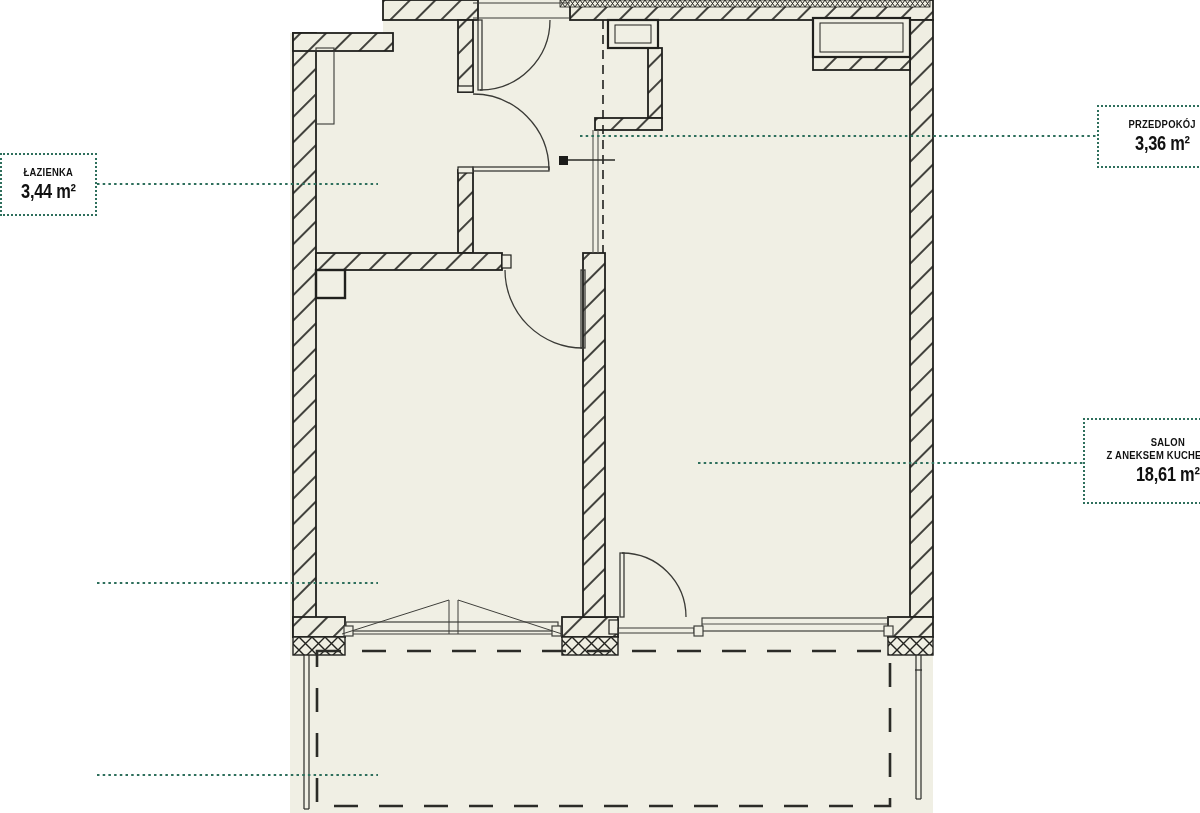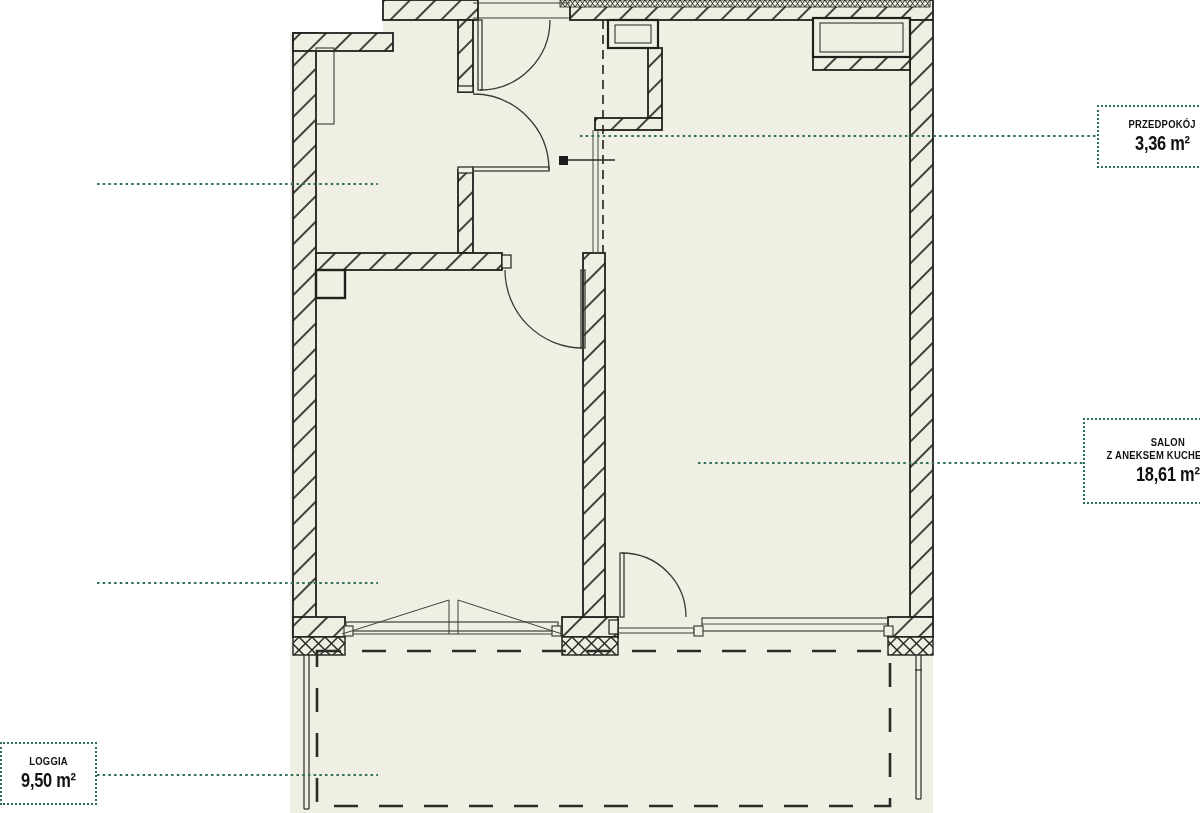--- a/index.html
+++ b/index.html
@@ -164,31 +164,31 @@
 
     <g stroke="var(--leader)" stroke-width="2" stroke-dasharray="2.5 3.2" fill="none">
       <line x1="97" y1="184" x2="378" y2="184"></line>
       <line x1="97" y1="583" x2="378" y2="583"></line>
       <line x1="97" y1="775" x2="378" y2="775"></line>
       <line x1="580" y1="136" x2="1097" y2="136"></line>
       <line x1="698" y1="463" x2="1083" y2="463"></line>
     </g>
   </svg>
 
+  <div class="label" style="left:0;top:153;width:97px;height:63px;left:0px;top:153px;">
+    <div class="squeeze name">ŁAZIENKA</div>
+    <div class="squeeze area">3,44 m²</div>
+  </div>
 
   <div class="label" style="left:1097px;top:105px;width:130px;height:63px;">
     <div class="squeeze name">PRZEDPOKÓJ</div>
     <div class="squeeze area">3,36 m²</div>
   </div>
 
   <div class="label" style="left:1083px;top:418px;width:170px;height:86px;">
     <div class="squeeze name">SALON</div>
     <div class="squeeze name">Z ANEKSEM KUCHENNYM</div>
     <div class="squeeze area">18,61 m²</div>
   </div>
 
 
-  <div class="label" style="left:0px;top:742px;width:97px;height:63px;">
-    <div class="squeeze name">LOGGIA</div>
-    <div class="squeeze area">9,50 m²</div>
-  </div>
 
 </div>
 
 </body></html>

